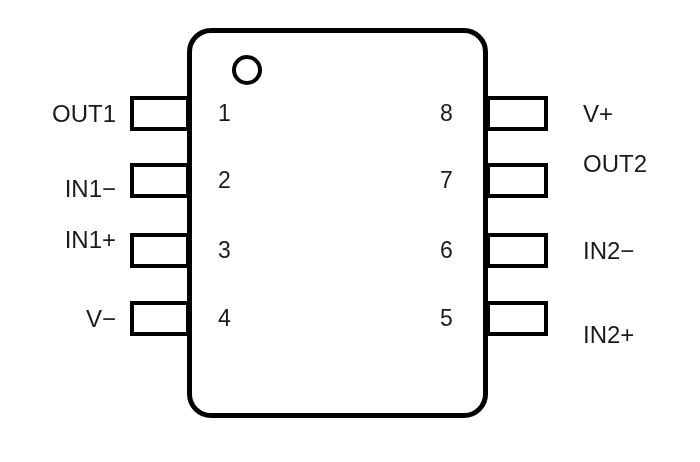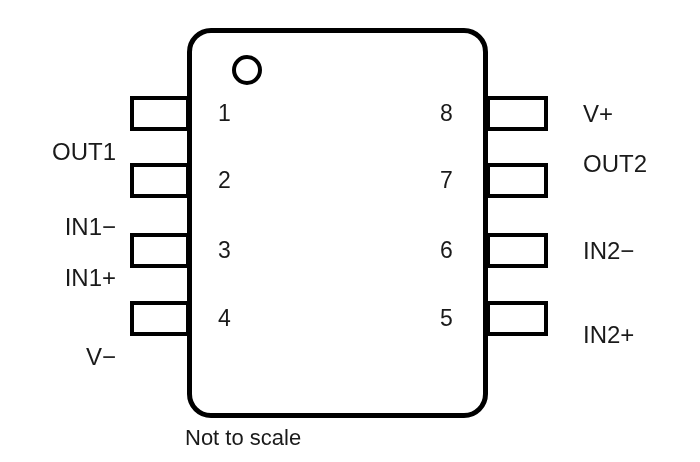--- a/index.html
+++ b/index.html
@@ -81,21 +81,20 @@
     line-height: 35px;
     height: 35px;
     color: #1a1a1a;
     z-index: 5;
     white-space: nowrap;
   }
   .pin-label.left {
     left: 0px;
     width: 116px;
     text-align: right;
-    margin-top: 38px;
   }
   .pin-label.right {
     left: 583px;
     width: 117px;
     text-align: left;
   }
 
   
   .caption {
     position: absolute;
@@ -140,15 +139,14 @@
   <div class="pin-label left" style="top:96px">OUT1</div>
   <div class="pin-label left" style="top:171px">IN1−</div>
   <div class="pin-label left" style="top:222px">IN1+</div>
   <div class="pin-label left" style="top:301px">V−</div>
 
   <div class="pin-label right" style="top:96px">V+</div>
   <div class="pin-label right" style="top:146px">OUT2</div>
   <div class="pin-label right" style="top:233px">IN2−</div>
   <div class="pin-label right" style="top:317px">IN2+</div>
 
-  <div class="caption">Not to scale</div>
 
 </div>
 
 </body></html>

